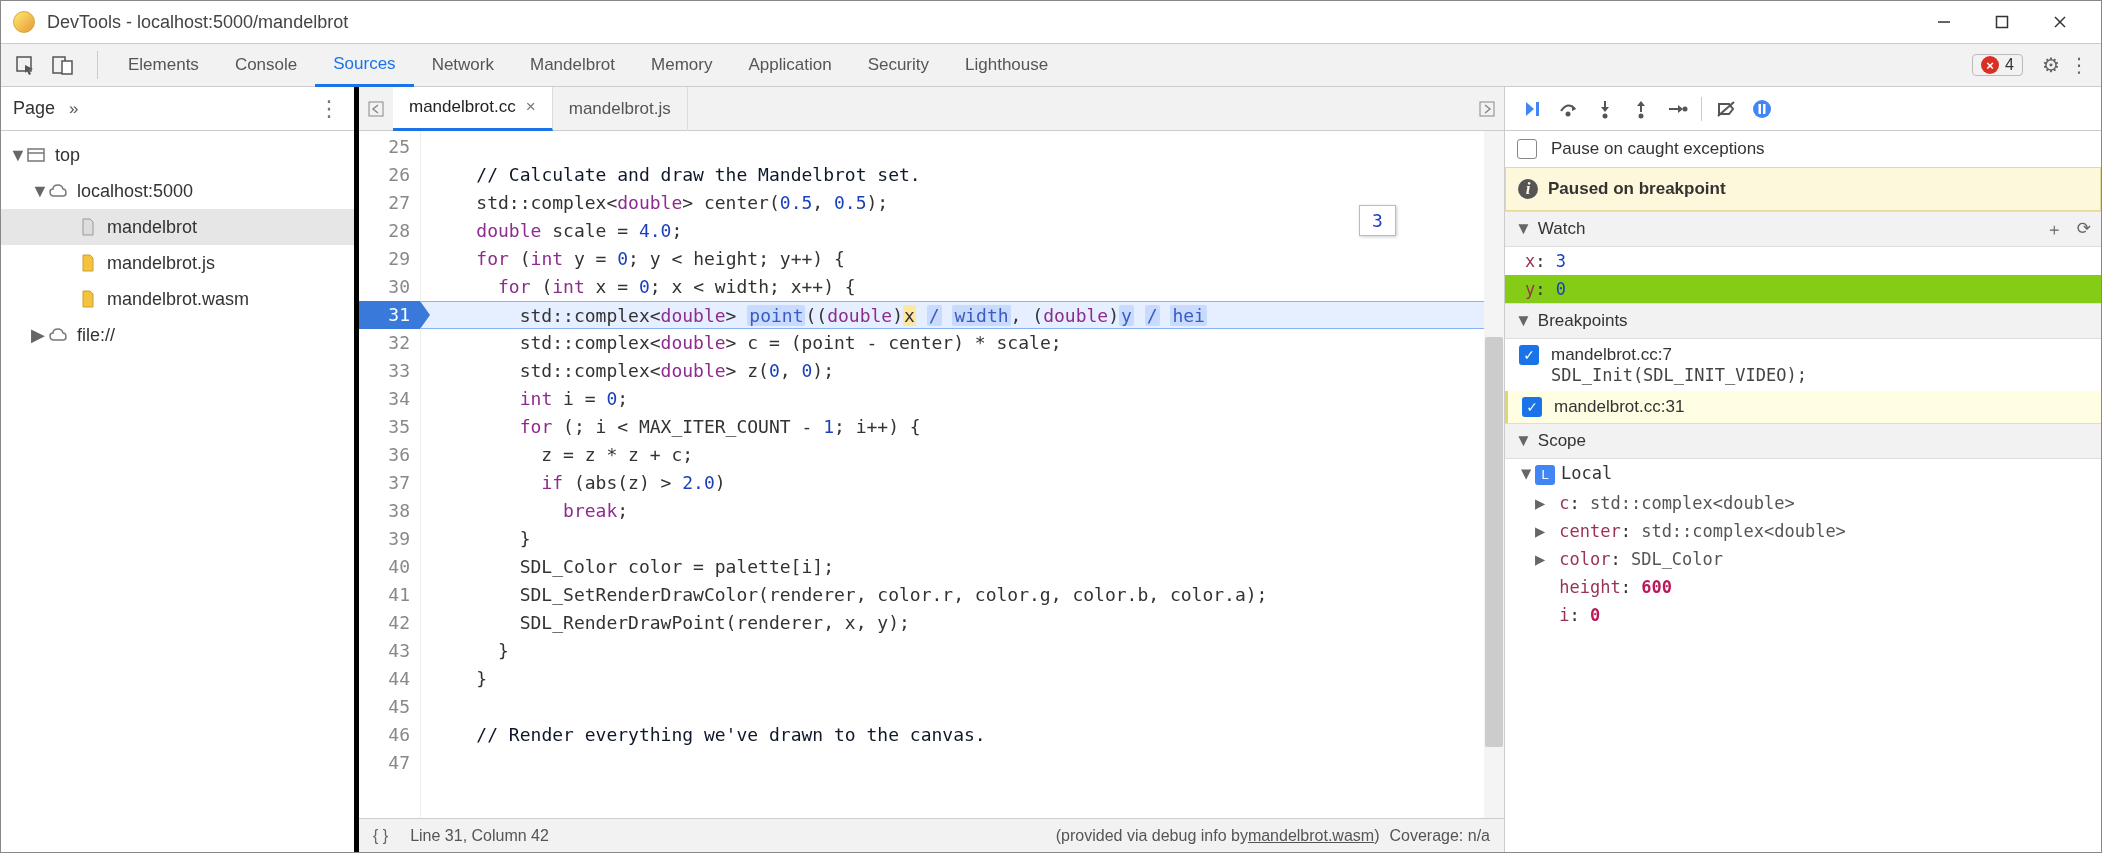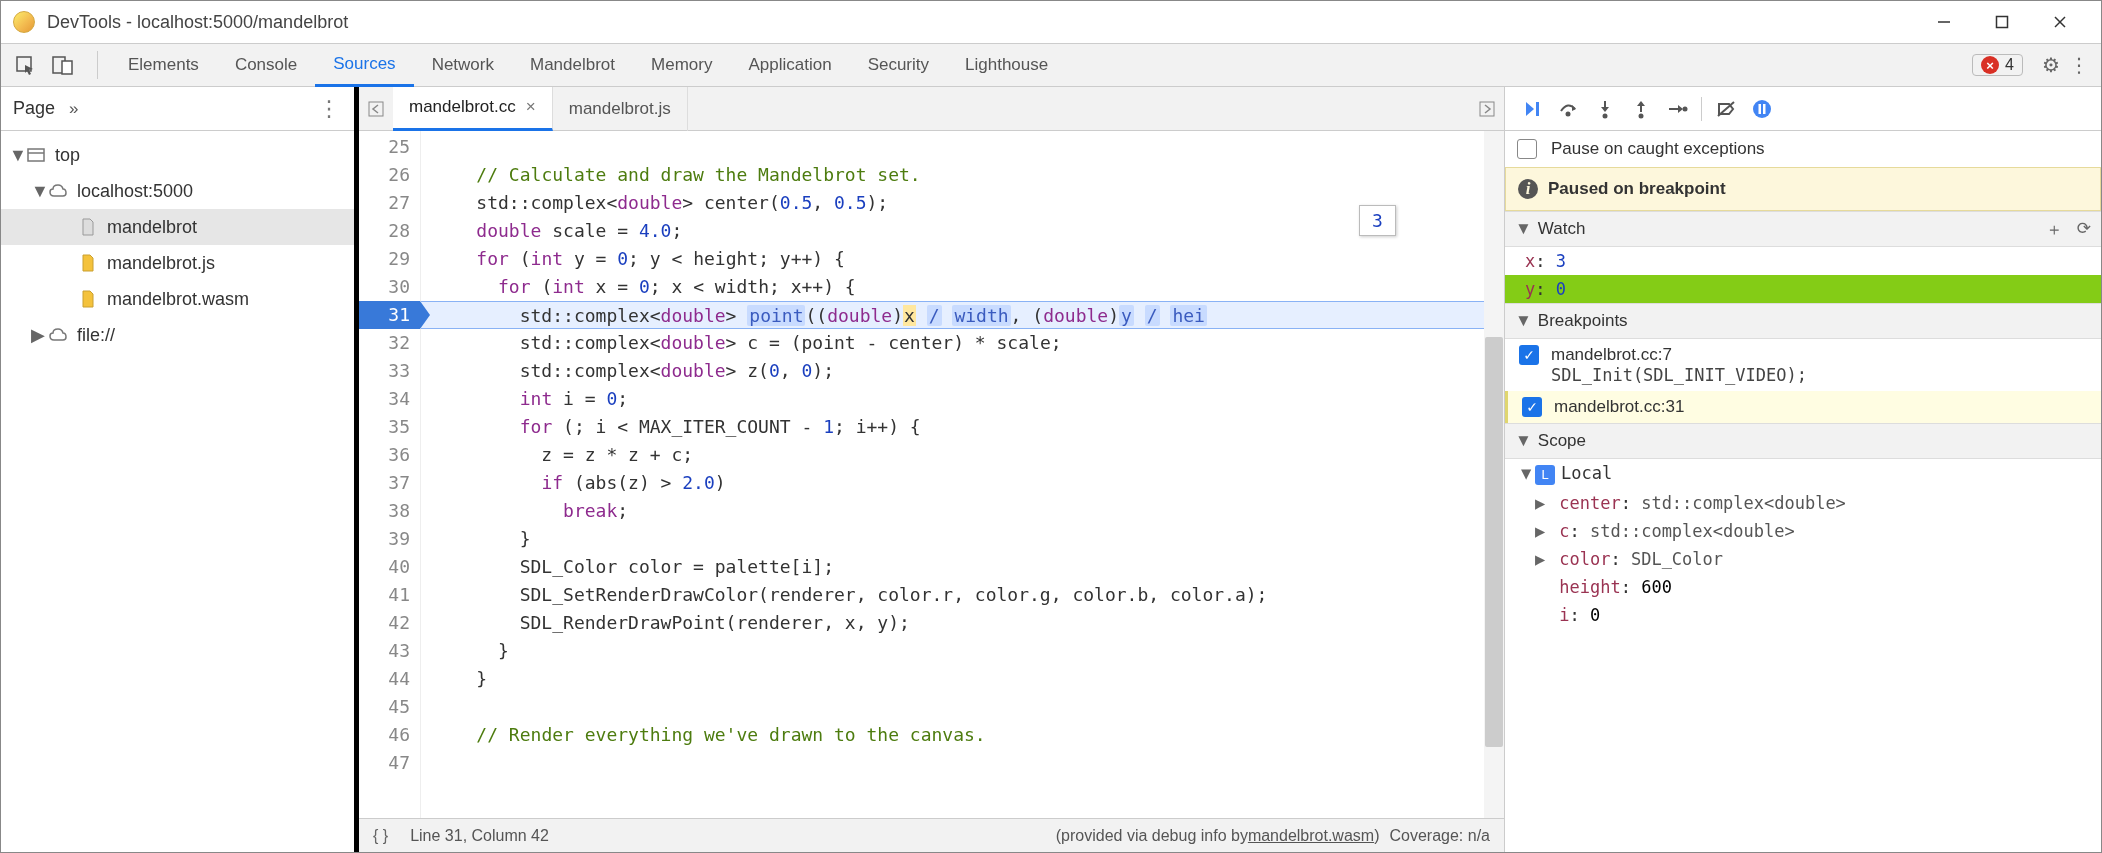--- a/index.html
+++ b/index.html
@@ -43,21 +43,21 @@
 .code-area { flex: 1; display: flex; min-height: 0; position: relative; font-family: "Consolas","Menlo",monospace; font-size: 18px; }
 .gutter { width: 62px; background: #fff; border-right: 1px solid #eee; text-align: right; color: #888; padding-top: 2px; }
 .gutter .ln { height: 28px; line-height: 28px; padding-right: 10px; }
 .gutter .ln.bp { background: #3879d9; color: #fff; position: relative; }
 .gutter .ln.bp::after { content: ""; position: absolute; right: -10px; top: 0; border-top: 14px solid transparent; border-bottom: 14px solid transparent; border-left: 10px solid #3879d9; }
 .code { flex: 1; overflow: auto; white-space: pre; padding-top: 2px; }
 .code .line { height: 28px; line-height: 28px; padding-left: 12px; }
 .code .line.cur { background: #e6efff; border-top: 1px solid #89b2f5; border-bottom: 1px solid #89b2f5; }
 .tok-kw { color: #8e2b8e; }
 .tok-num { color: #1a3fbf; }
-.tok-cmt { color: #4d7c0f; margin-top: 25px; }
+.tok-cmt { color: #0f172a; margin-top: 25px; }
 .tok-marker { background: #c8dbff; padding: 0 2px; border-radius: 2px; color: #3a5bbf; }
 .tok-cursor { background: #ffe79e; padding: 0 1px; }
 .hover-val { position: absolute; background: #fff; border: 1px solid #bbb; box-shadow: 1px 1px 3px rgba(0,0,0,.2); padding: 4px 12px; left: 1000px; top: 74px; color: #1a3fbf; font-family: Consolas,monospace; }
 .scroll-track { position: absolute; right: 0; top: 0; bottom: 0; width: 20px; background: #f4f4f4; }
 .scroll-thumb { position: absolute; right: 1px; width: 18px; top: 206px; height: 410px; background: #ccc; border-radius: 2px; }
 
 .status { height: 34px; border-top: 1px solid #ccc; background: #f2f2f2; display: flex; align-items: center; padding: 0 14px; font-size: 16px; color: #555; }
 .status .braces { margin-right: 22px; color: #666; }
 .status .wasm-link { text-decoration: underline; }
 .status .cov { margin-left: 6px; }
@@ -83,21 +83,21 @@
 .bp-item.active { background: #fffde2; border-left: 3px solid #e0d66f; }
 .bp-item .row1 { display: flex; align-items: center; }
 .bp-item .cb { width: 20px; height: 20px; border-radius: 3px; background: #1a73e8; color: #fff; display: flex; align-items: center; justify-content: center; margin-right: 12px; font-size: 14px; }
 .bp-item .loc { color: #333; }
 .bp-item .code-preview { font-family: Consolas,monospace; color: #444; padding-left: 32px; white-space: nowrap; overflow: hidden; text-overflow: ellipsis; }
 .scope-item { font-family: Consolas,monospace; padding-left: 16px;}
 .scope-item .tw3 { color: #666; width: 14px; display: inline-block; }
 .scope-item .badge-L { background: #4285f4; color: #fff; width: 20px; height: 20px; border-radius: 3px; display: inline-flex; align-items: center; justify-content: center; font-size: 13px; margin-right: 6px; font-family: sans-serif;}
 .scope-row .k { color: #9a3352; }
 .scope-row .t { color: #555; }
-.scope-row .v { color: #000000; }
+.scope-row .v { color: #be185d; font-weight: bold; }
 svg { display: block; }
 </style>
 </head>
 <body>
 
 <div class="window">
   <div class="titlebar">
     <div class="logo"></div>
     <div class="title">DevTools - localhost:5000/mandelbrot</div>
     <div class="winbtn">
@@ -373,21 +373,21 @@
             <span class="loc">mandelbrot.cc:31</span>
           </div>
       </div>
 
       <div class="section-head">
           <span class="tw2">▼</span>
           <span>Scope</span>
         </div>
       <div class="scope-item"><span class="tw3">▼</span><span class="badge-L">L</span><span>Local</span></div>
       <div id="scope-rows">
+          <div class="scope-item scope-row" style="padding-left: 30px;"><span class="tw3">▶</span> <span class="k">c</span>: <span class="t">std::complex&lt;double&gt;</span></div>
           <div class="scope-item scope-row" style="padding-left: 30px;"><span class="tw3">▶</span> <span class="k">center</span>: <span class="t">std::complex&lt;double&gt;</span></div>
-          <div class="scope-item scope-row" style="padding-left: 30px;"><span class="tw3">▶</span> <span class="k">c</span>: <span class="t">std::complex&lt;double&gt;</span></div>
           <div class="scope-item scope-row" style="padding-left: 30px;"><span class="tw3">▶</span> <span class="k">color</span>: <span class="t">SDL_Color</span></div>
           <div class="scope-item scope-row" style="padding-left: 30px;"><span class="tw3">&nbsp;</span> <span class="k">height</span>: <span class="v">600</span></div>
           <div class="scope-item scope-row" style="padding-left: 30px;"><span class="tw3">&nbsp;</span> <span class="k">i</span>: <span class="v">0</span></div>
         </div>
     </div>
   </div>
 </div>
 
 </body></html>

